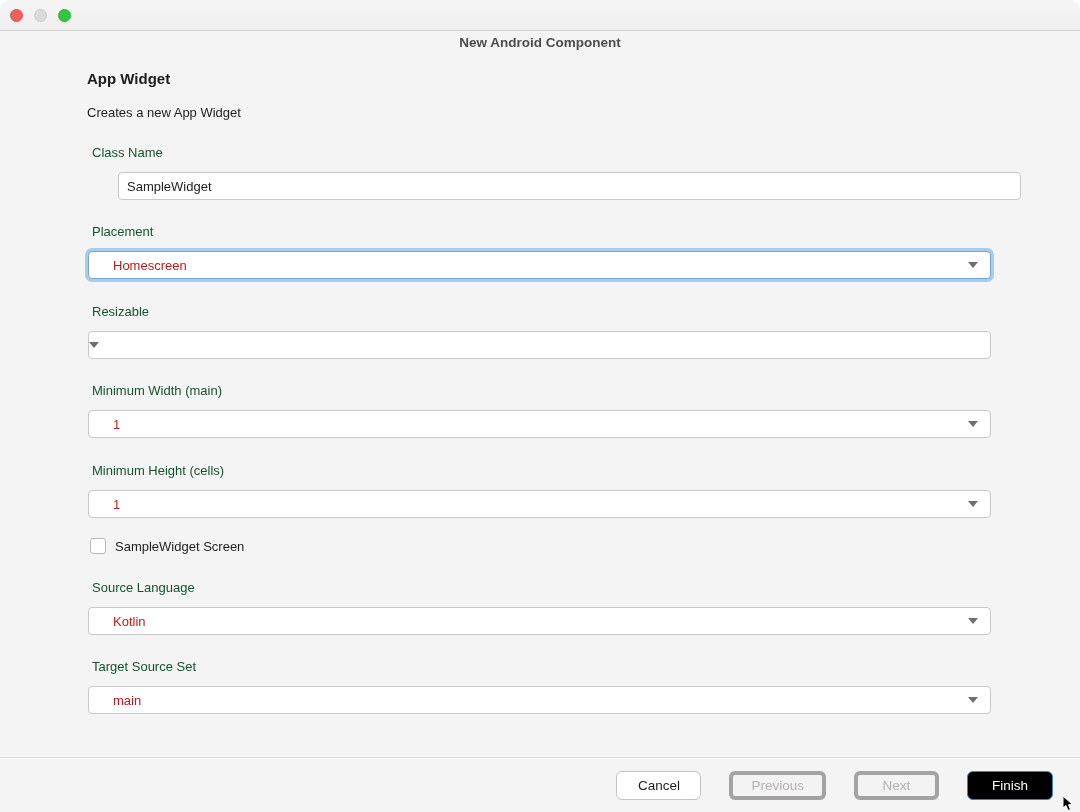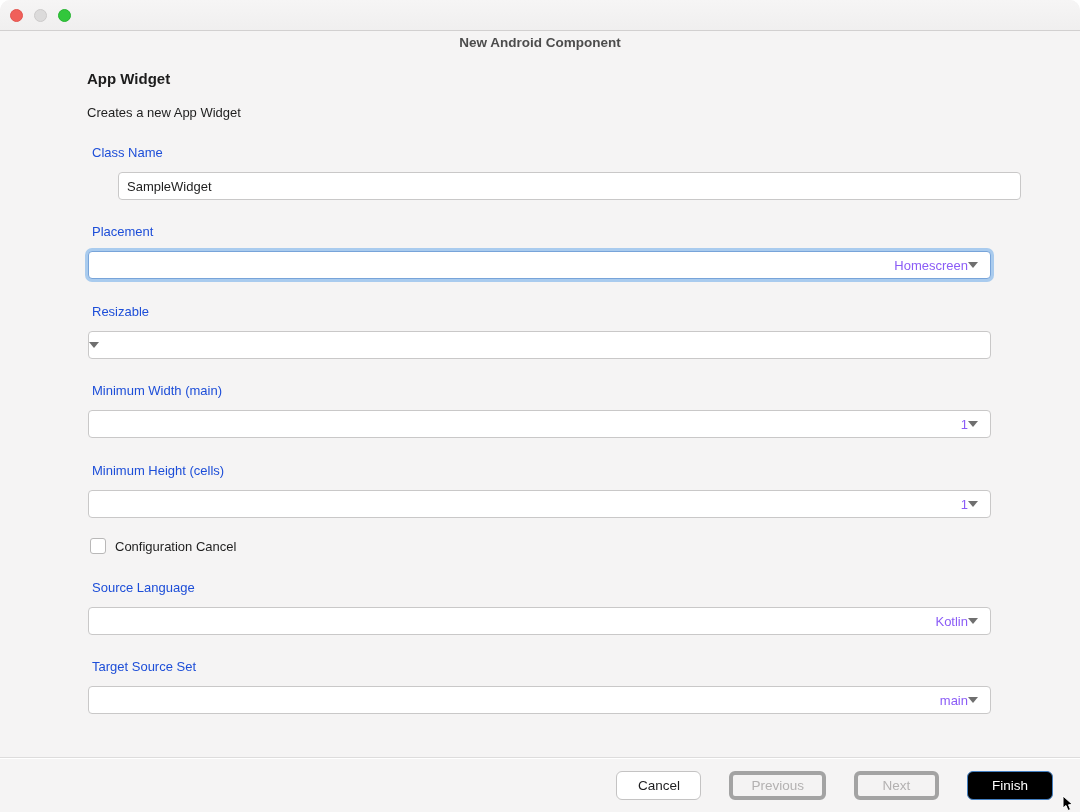--- a/index.html
+++ b/index.html
@@ -66,21 +66,21 @@
   .subtitle {
     position: absolute;
     left: 87px; top: 105px;
     font-size: 13px;
     color: #1e1e1e;
   }
   .field-label {
     position: absolute;
     left: 92px;
     font-size: 13px;
-    color: #1d4ed8;
+    color: #14532d;
   }
   .text-input {
     position: absolute;
     left: 88px;
     width: 903px;
     height: 28px;
     box-sizing: border-box;
     background: #ffffff;
     border: 1px solid #c9c8c8;
     border-radius: 4px;
@@ -103,24 +103,23 @@
     display: flex;
     align-items: center;
     cursor: default;
   }
   .combo.focused {
     border: 1px solid #78a4d9;
     box-shadow: 0 0 0 3px #a9cbee;
   }
   .combo-value {
     font-size: 13px;
-    color: #8b5cf6;
-    padding-left: 8px;
+    color: #b91c1c;
+    padding-left: 24px;
     flex: 1;
-    text-align: right;
   }
   .combo-arrow {
     width: 0; height: 0;
     border-left: 5px solid transparent;
     border-right: 5px solid transparent;
     border-top: 6px solid #6f6f6f;
     margin-right: 12px;
   }
   
   .checkbox-row {
@@ -227,21 +226,21 @@
   </div>
 
   <div class="field-label" style="top:463px">Minimum Height (cells)</div>
   <div class="combo" style="top:490px">
     <span class="combo-value">1</span>
     <span class="combo-arrow"></span>
   </div>
 
   <div class="checkbox-row">
     <span class="checkbox-box"></span>
-    <span class="checkbox-label">Configuration Cancel</span>
+    <span class="checkbox-label">SampleWidget Screen</span>
   </div>
 
   <div class="field-label" style="top:580px">Source Language</div>
   <div class="combo" style="top:607px">
     <span class="combo-value">Kotlin</span>
     <span class="combo-arrow"></span>
   </div>
 
   <div class="field-label" style="top:659px">Target Source Set</div>
   <div class="combo" style="top:686px">

